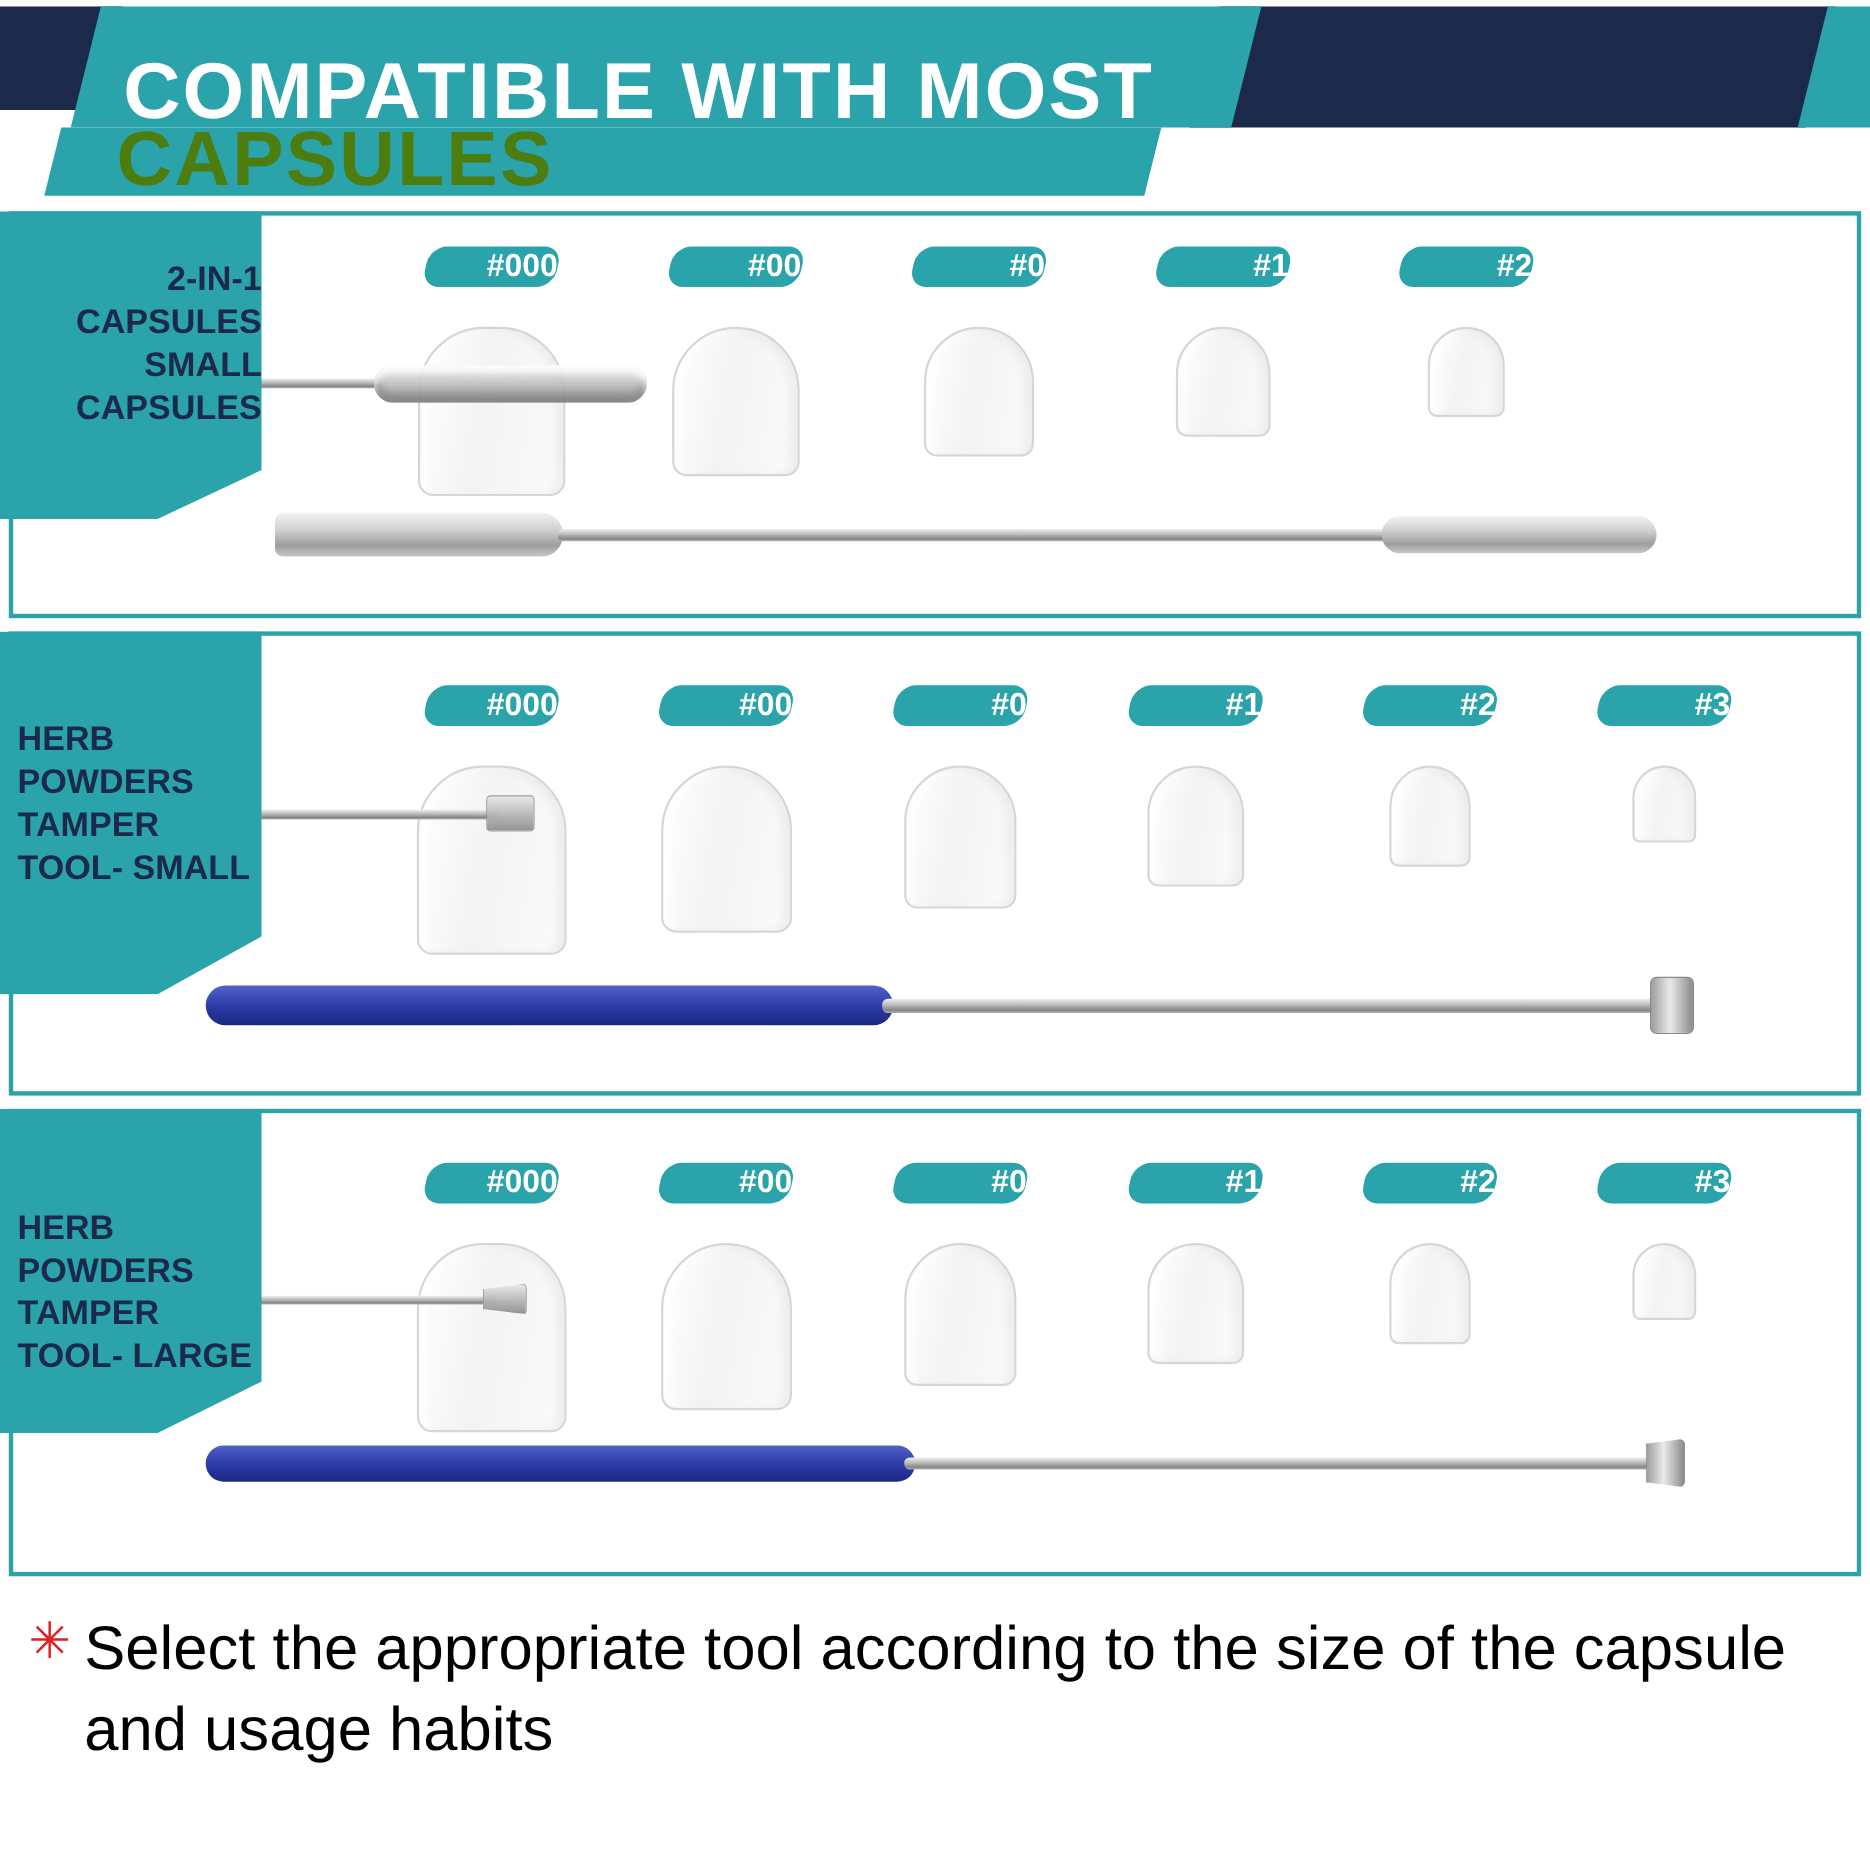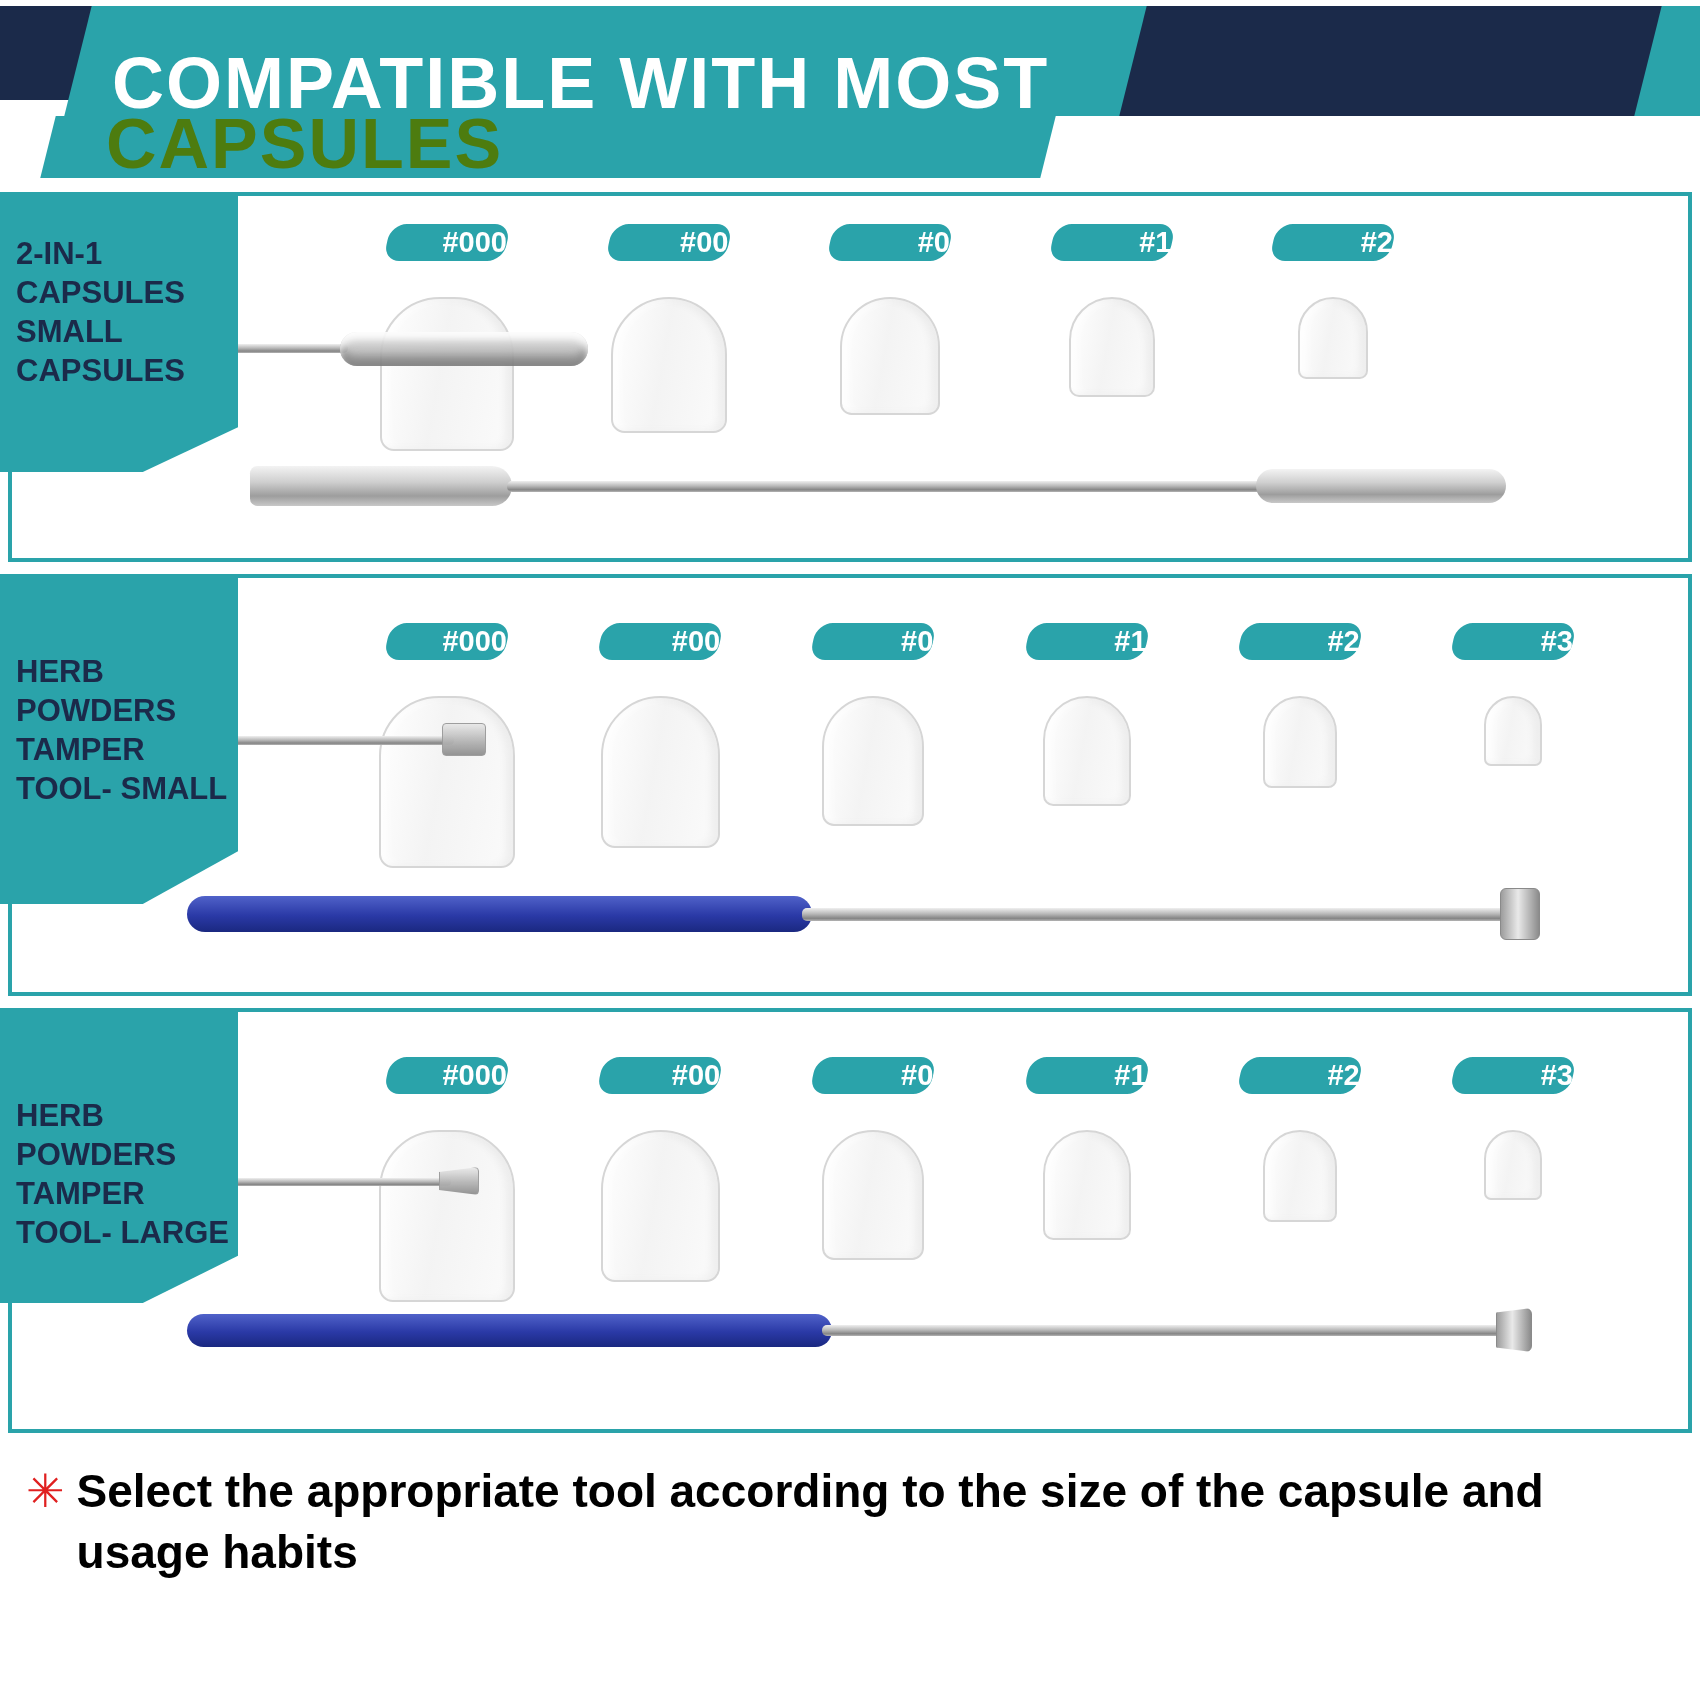--- a/index.html
+++ b/index.html
@@ -44,39 +44,39 @@
               box-shadow:inset 0 7px 7px rgba(255,255,255,.9), inset 0 -9px 9px rgba(110,110,110,.65);opacity:.92;}
   .blade-left{border-radius:8px 22px 22px 8px;}
   .blade-right{border-radius:17px;}
   .handle{background:linear-gradient(180deg,#5062c9 0%,#2a39a6 55%,#1a2880 100%);border-radius:18px;}
   .head{background:linear-gradient(90deg,#9d9d9d,#e9e9e9 45%,#8b8b8b);border:1px solid #8a8a8a;border-radius:6px;box-sizing:border-box;}
   .tip{background:linear-gradient(180deg,#e8e8e8,#b5b5b5 55%,#8f8f8f);border:1px solid #9a9a9a;border-radius:4px;box-sizing:border-box;opacity:.95;}
 
   
   .footer{display:flex;align-items:flex-start;padding:16px 26px 0 26px;}
   .star{color:var(--note-red,#e02020);font-size:46px;line-height:60px;margin-right:12px;flex:0 0 auto;}
-  .note{font-size:46px;font-weight:bold;color:#000;line-height:1.32;max-width:1560px;}
+  .note{font-size:56px;font-weight:normal;color:#000;line-height:1.32;max-width:1560px;}
 </style>
 </head>
 <body>
 
 <div class="header">
   <div class="shape hdr-navy-left"></div>
   <div class="shape hdr-navy-right"></div>
   <div class="shape hdr-teal-right"></div>
   <div class="shape hdr-teal-1"></div>
   <div class="shape hdr-teal-2"></div>
   <div class="hdr-line1">COMPATIBLE WITH MOST</div>
   <div class="hdr-line2">CAPSULES</div>
 </div>
 
 <div class="sections">
 
   <div class="box box1">
-    <div class="panel" style="height:280px;padding-top:42px;">
+    <div class="panel" style="height:280px;padding-top:42px;text-align:right;">
       <div class="plabel">
         <div>2-IN-1</div>
         <div>CAPSULES</div>
         <div>SMALL</div>
         <div>CAPSULES</div>
       </div>
     </div>
 
     <div class="cols" style="left:360px;right:280px;top:28px;">
       <div class="col">

